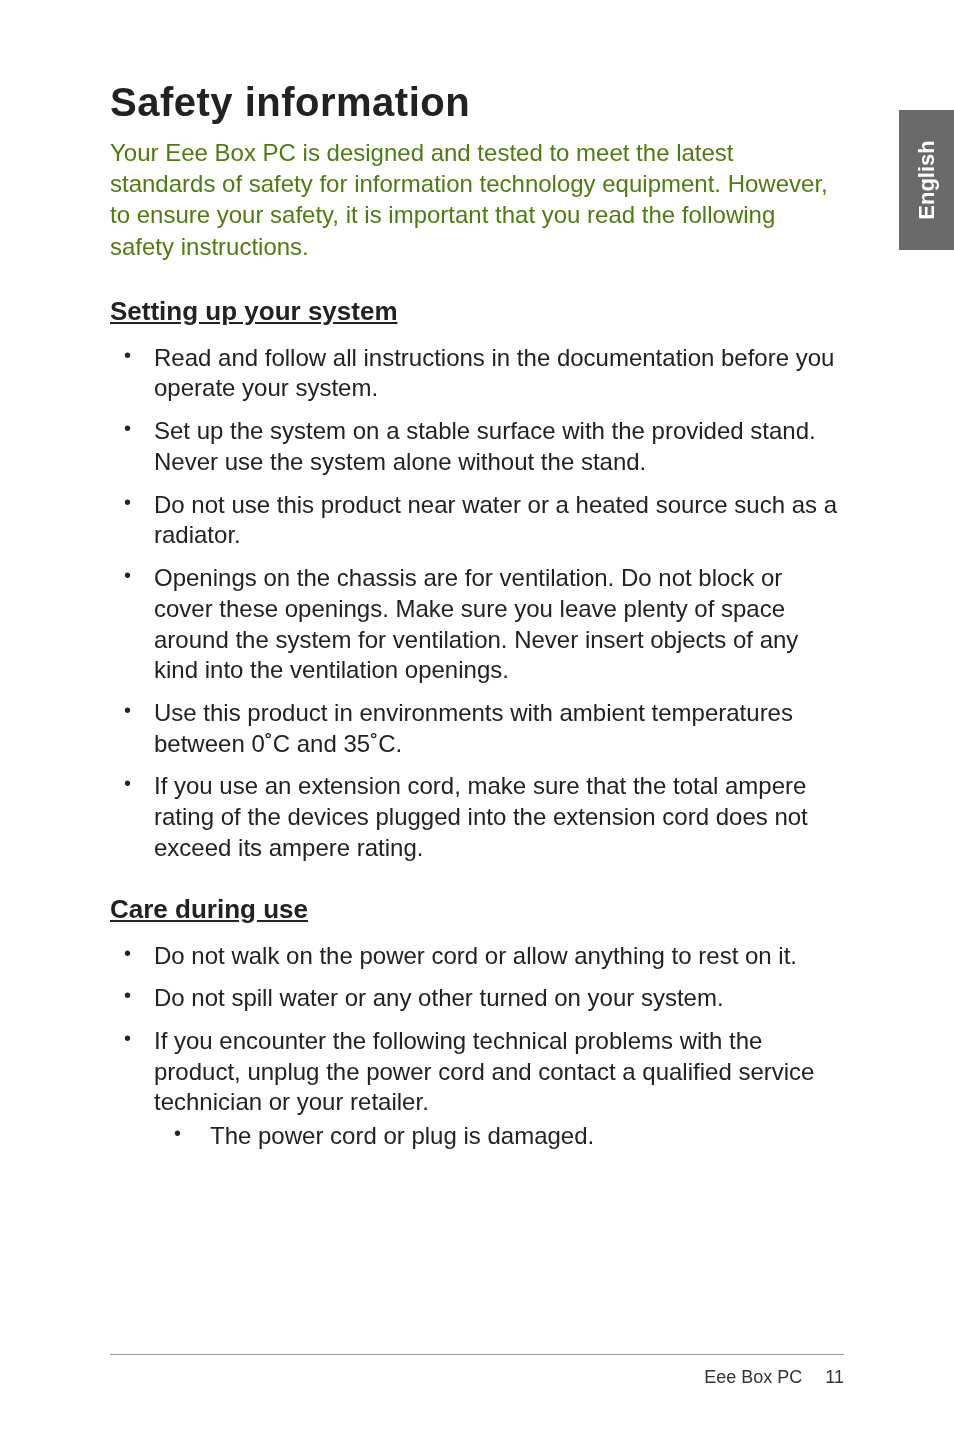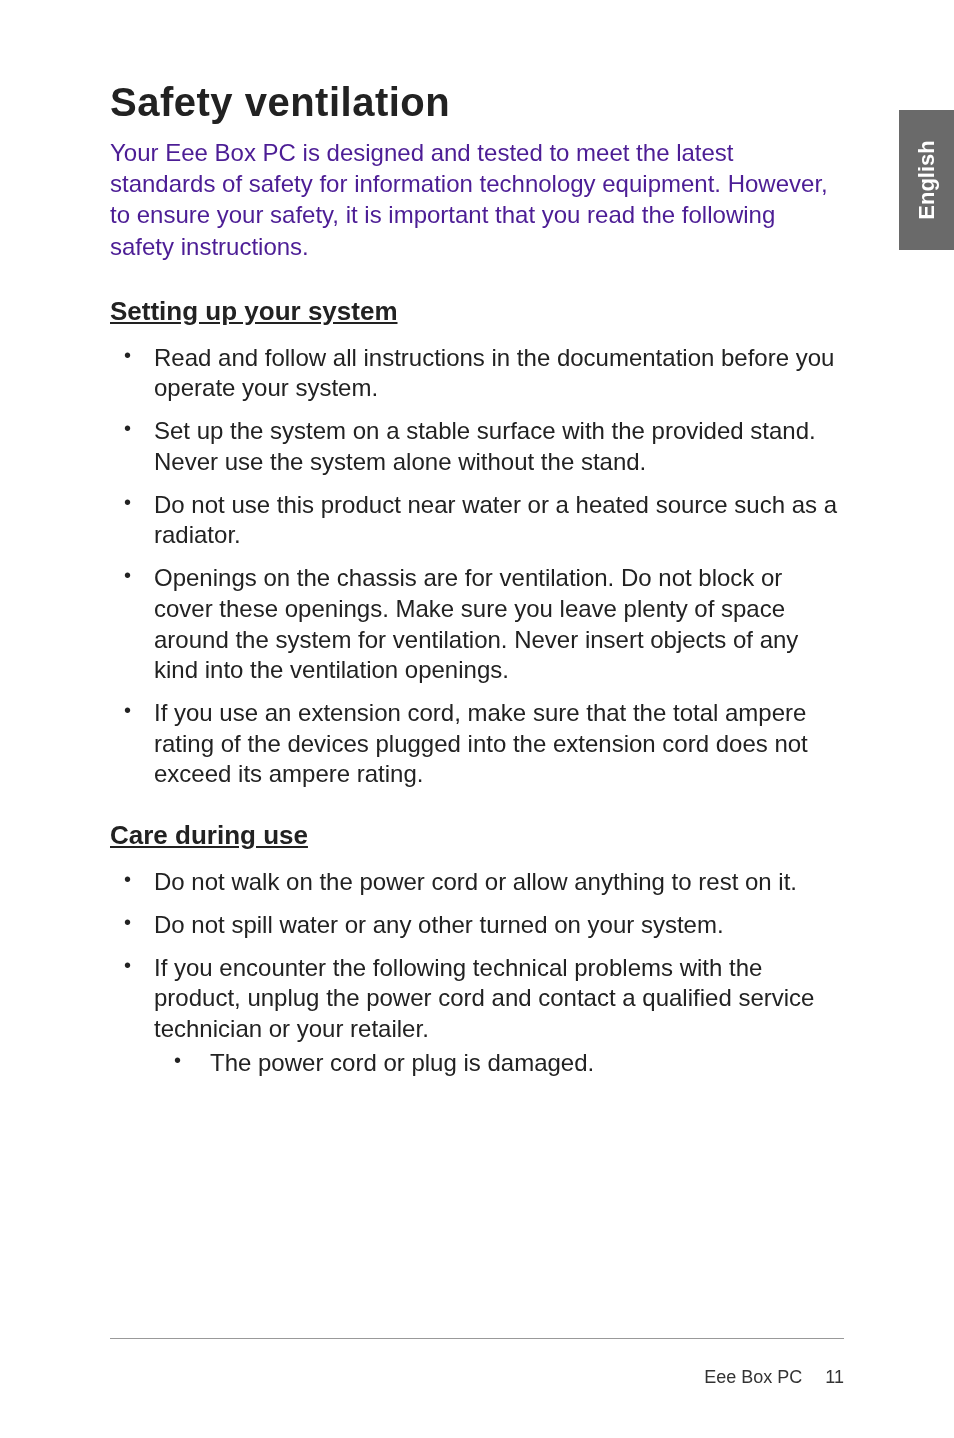--- a/index.html
+++ b/index.html
@@ -43,21 +43,21 @@
     font-size: 40px;
     letter-spacing: 0.5px;
     margin-bottom: 12px;
     color: #222;
   }
   p.intro {
     font-size: 24px;
     line-height: 1.3;
     font-weight: 400;
     margin-bottom: 34px;
-    color: #4c1d95;
+    color: #4d7c0f;
   }
   h2.section {
     font-size: 26px;
     font-weight: 700;
     margin-bottom: 16px;
     margin-top: 8px;
     color: #222;
     text-decoration: underline;
   }
   ul.bullets {
@@ -95,48 +95,49 @@
     left: 20px;
     top: 0;
     font-size: 20px;
   }
   .footer {
     position: absolute;
     bottom: 50px;
     left: 110px;
     right: 110px;
     border-top: 1px solid #999;
-    padding-top: 28px;
+    padding-top: 12px;
     text-align: right;
     font-size: 18px;
     color: #333;
   }
   .footer .label {
     margin-right: 18px;
   }
 </style>
 </head>
 <body>
 
 <div class="side-tab">
   <span class="rot">English</span>
 </div>
 
 <div class="page-area">
 
-  <h1 class="title">Safety ventilation</h1>
+  <h1 class="title">Safety information</h1>
 
   <p class="intro">Your Eee Box PC is designed and tested to meet the latest standards of safety for information technology equipment. However, to ensure your safety, it is important that you read the following safety instructions.</p>
 
   <h2 class="section">Setting up your system</h2>
   <ul class="bullets">
     <li>Read and follow all instructions in the documentation before you operate your system.</li>
     <li>Set up the system on a stable surface with the provided stand. Never use the system alone without the stand.</li>
     <li>Do not use this product near water or a heated source such as a radiator.</li>
     <li>Openings on the chassis are for ventilation. Do not block or cover these openings. Make sure you leave plenty of space around the system for ventilation. Never insert objects of any kind into the ventilation openings.</li>
+    <li>Use this product in environments with ambient temperatures between 0˚C and 35˚C.</li>
     <li>If you use an extension cord, make sure that the total ampere rating of the devices plugged into the extension cord does not exceed its ampere rating.</li>
   </ul>
 
   <h2 class="section">Care during use</h2>
   <ul class="bullets">
     <li>Do not walk on the power cord or allow anything to rest on it.</li>
     <li>Do not spill water or any other turned on your system.</li>
     <li>
       <span>If you encounter the following technical problems with the product, unplug the power cord and contact a qualified service technician or your retailer.</span>
       <ul class="sub">

